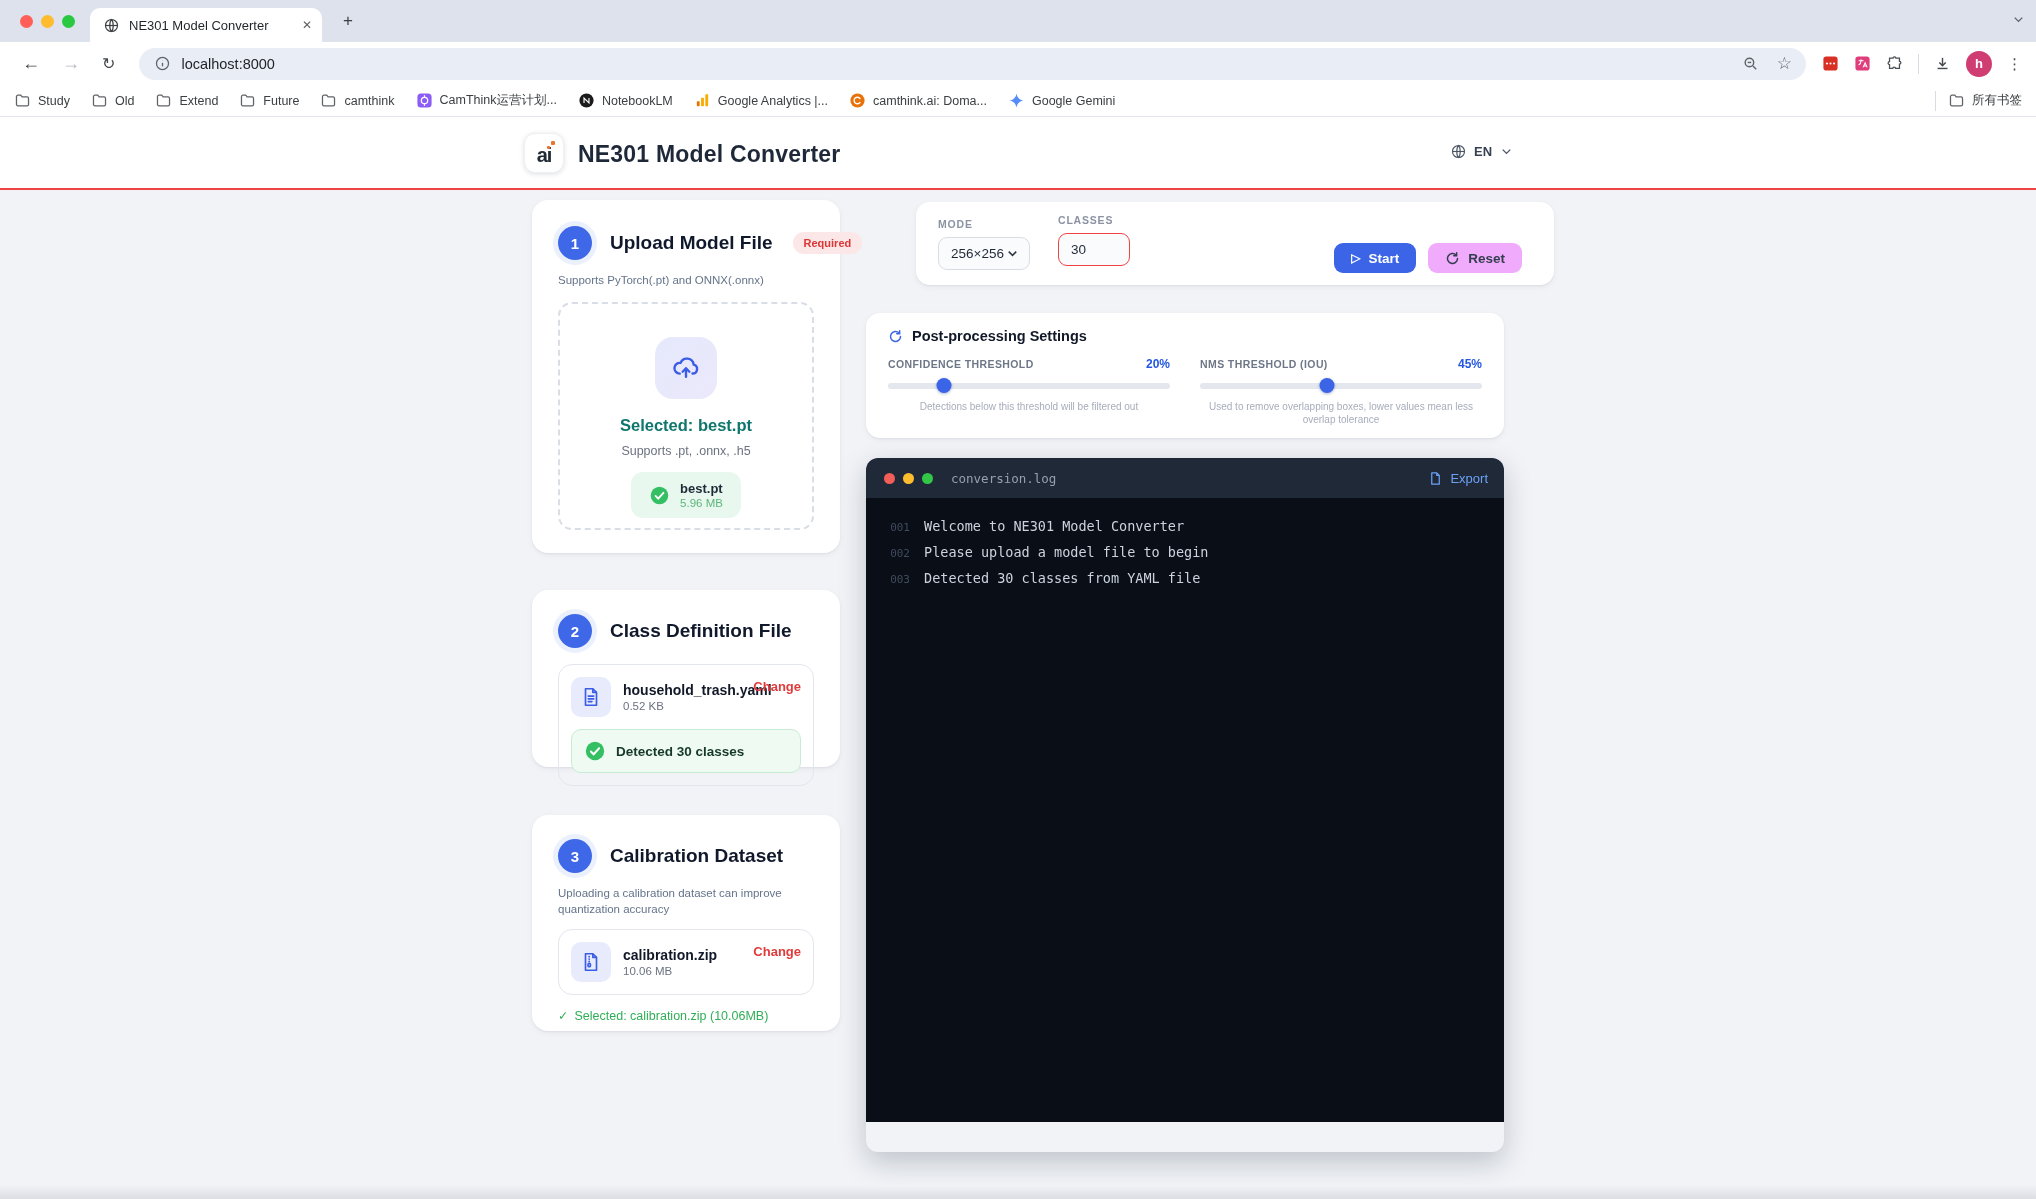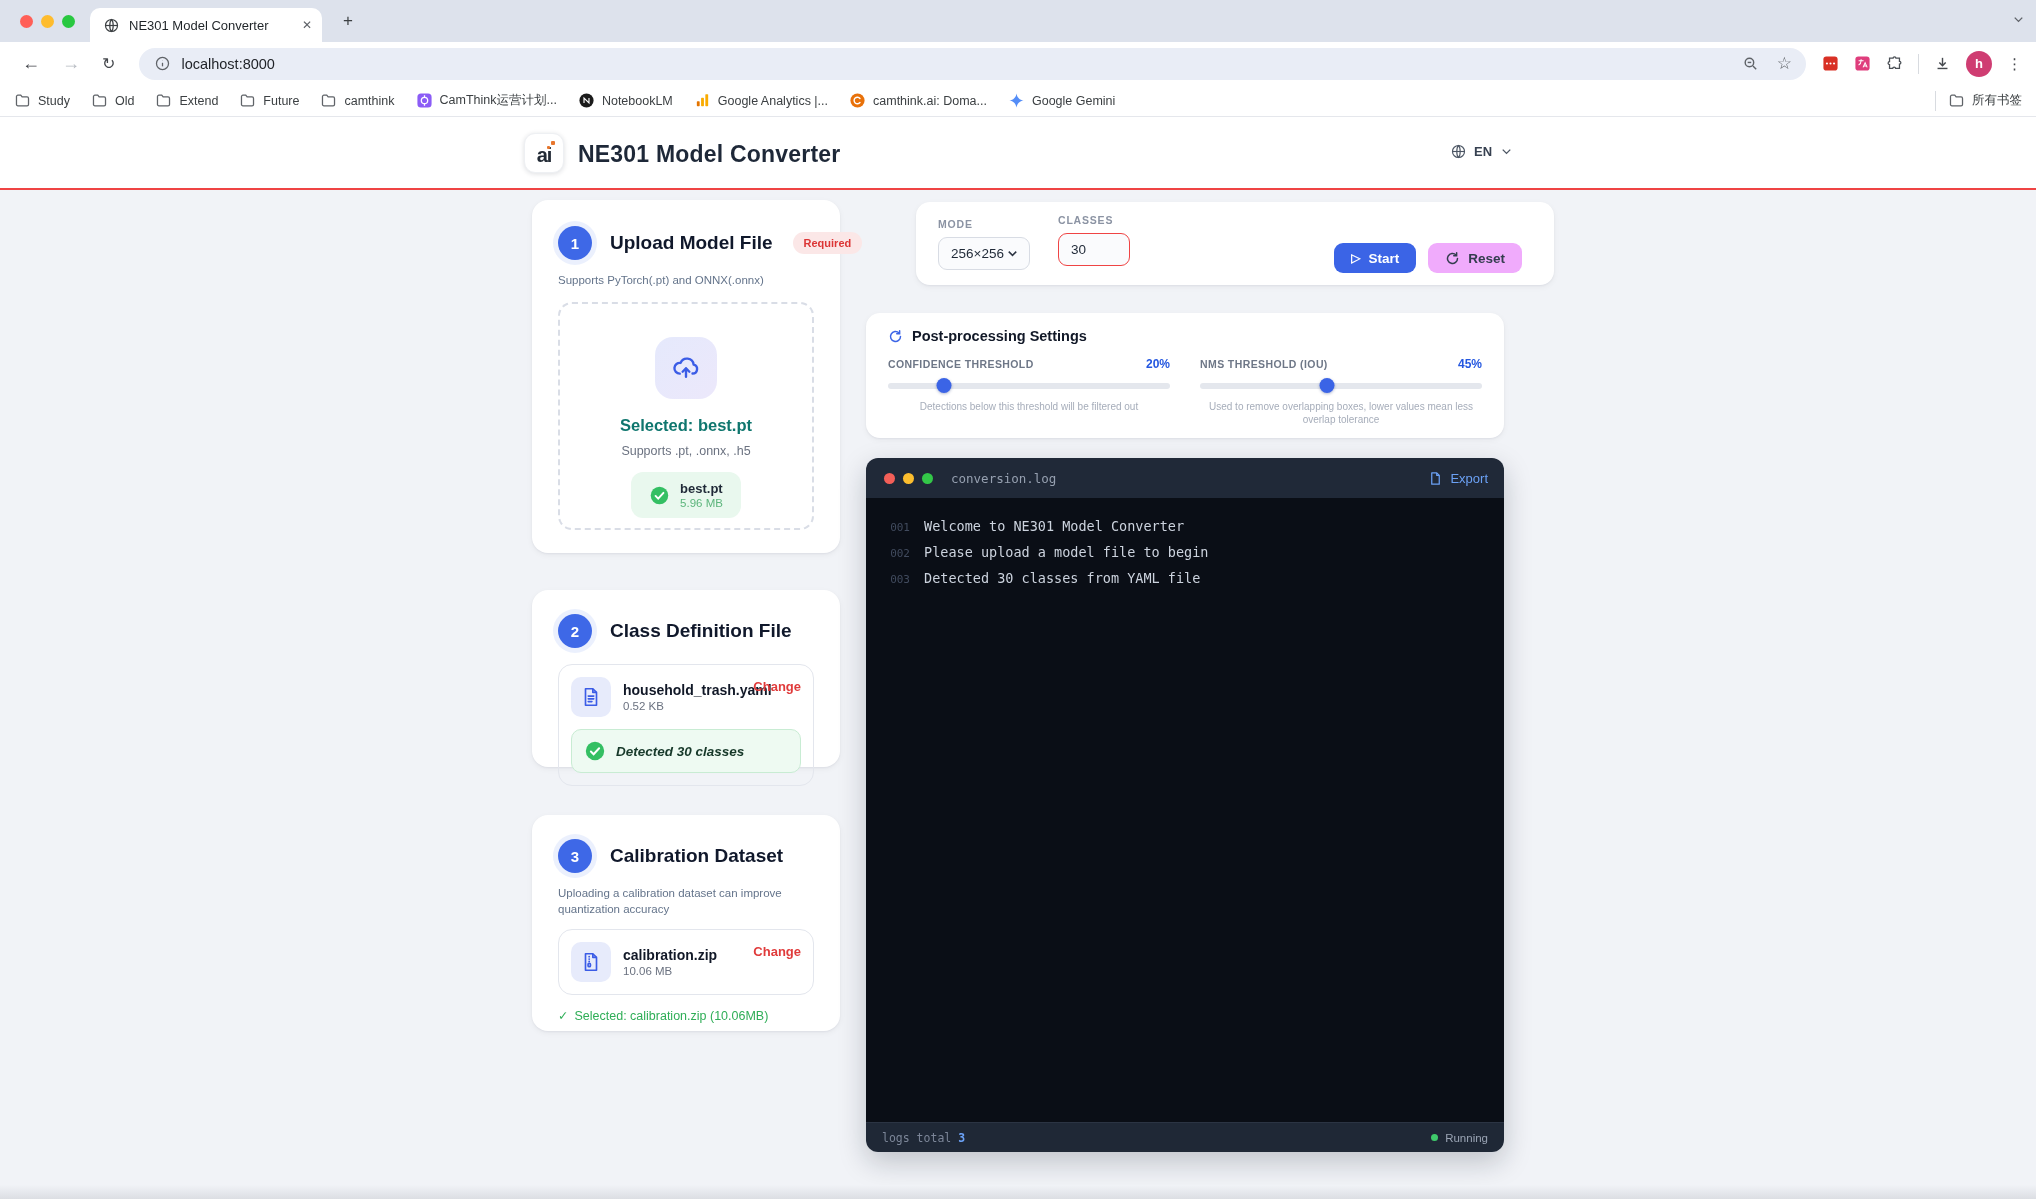--- a/index.html
+++ b/index.html
@@ -71,21 +71,21 @@
   .dz-chip .fsize { font-size:11.5px; color:#5cb57c; margin-top:1px; }
 
   .filebox { margin-top:16px; border:1px solid #e3e6ed; border-radius:14px; padding:12px; }
   .filerow { display:flex; align-items:center; gap:12px; }
   .ftile { width:40px; height:40px; border-radius:10px; background:#e7ebfb; display:flex; align-items:center; justify-content:center; flex:0 0 auto; }
   .fmeta { flex:1; min-width:0; }
   .fname { font-size:14px; font-weight:700; color:#111827; white-space:nowrap; }
   .fsize { font-size:11.5px; color:#6b7280; margin-top:2px; }
   .change { font-size:13px; font-weight:600; color:#e03b3b; align-self:flex-start; margin-top:2px; }
   .detected { margin-top:12px; background:#eefaf2; border:1px solid #c8ecd3; border-radius:10px; padding:10px 12px; display:flex; align-items:center; gap:10px; }
-  .detected .txt { font-size:13.5px; font-weight:700; color:#17392a;font-style:italic; }
+  .detected .txt { font-size:13.5px; font-weight:700; color:#17392a; }
   .cal-note { margin-top:13px; font-size:12.5px; color:#2fae57; display:flex; align-items:center; gap:6px; }
 
   
   .ctrlcard { position:absolute; left:916px; top:202px; width:638px; height:83px; background:#fff; border-radius:14px; box-shadow:0 1px 2px rgba(16,24,40,.05), 0 2px 6px rgba(16,24,40,.05); padding:16px 22px; }
   .ctl-label { font-size:10.5px; font-weight:600; letter-spacing:.8px; color:#8b93a3; }
   .mode-wrap { position:absolute; left:22px; top:16px; }
   .classes-wrap { position:absolute; left:142px; top:12px; }
   .selectbox { margin-top:7px; width:92px; height:33px; border:1px solid #d8dce4; border-radius:9px; background:#fafbfd; display:flex; align-items:center; justify-content:space-between; padding:0 9px 0 12px; font-size:13.5px; color:#1f2937; }
   .numinput { margin-top:7px; width:72px; height:33px; border:1px solid #ef4444; border-radius:9px; background:#fafbfd; font-size:13.5px; color:#1f2937; padding:0 12px; font-family:"Liberation Sans",sans-serif; }
   .btnrow { position:absolute; right:32px; top:41px; display:flex; gap:12px; }
@@ -527,26 +527,16 @@
         </div>
         <div class="tline">
           <span class="tnum">002</span>
           <span class="ttext">Please upload a model file to begin</span>
         </div>
         <div class="tline">
           <span class="tnum">003</span>
           <span class="ttext">Detected 30 classes from YAML file</span>
         </div>
       </div>
-    <div class="term-foot">
-      <span class="foot-left">
-        <span>logs total</span>
-        <span class="foot-count">3</span>
-      </span>
-      <span class="foot-right">
-        <span class="run-dot"></span>
-        <span>Running</span>
-      </span>
-    </div>
   </div>
 
   <div class="bottom-shade"></div>
 </div>
 
 </body></html>

